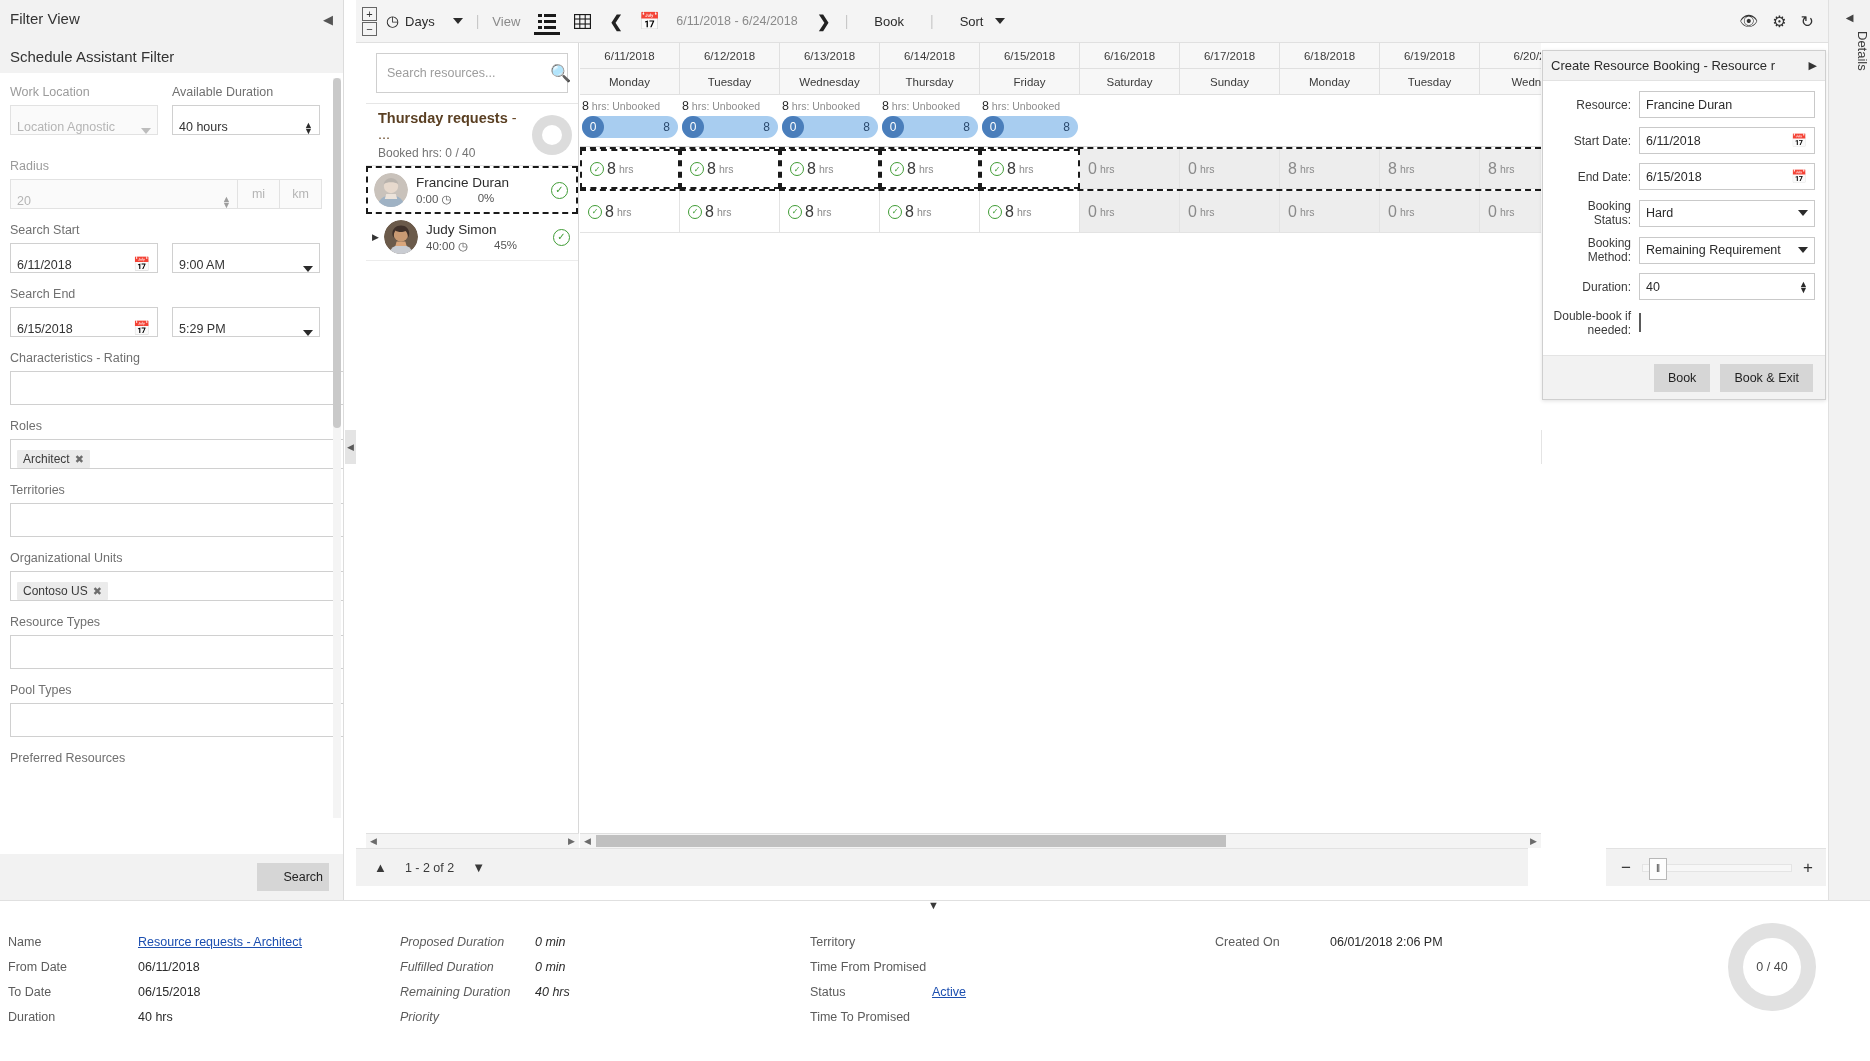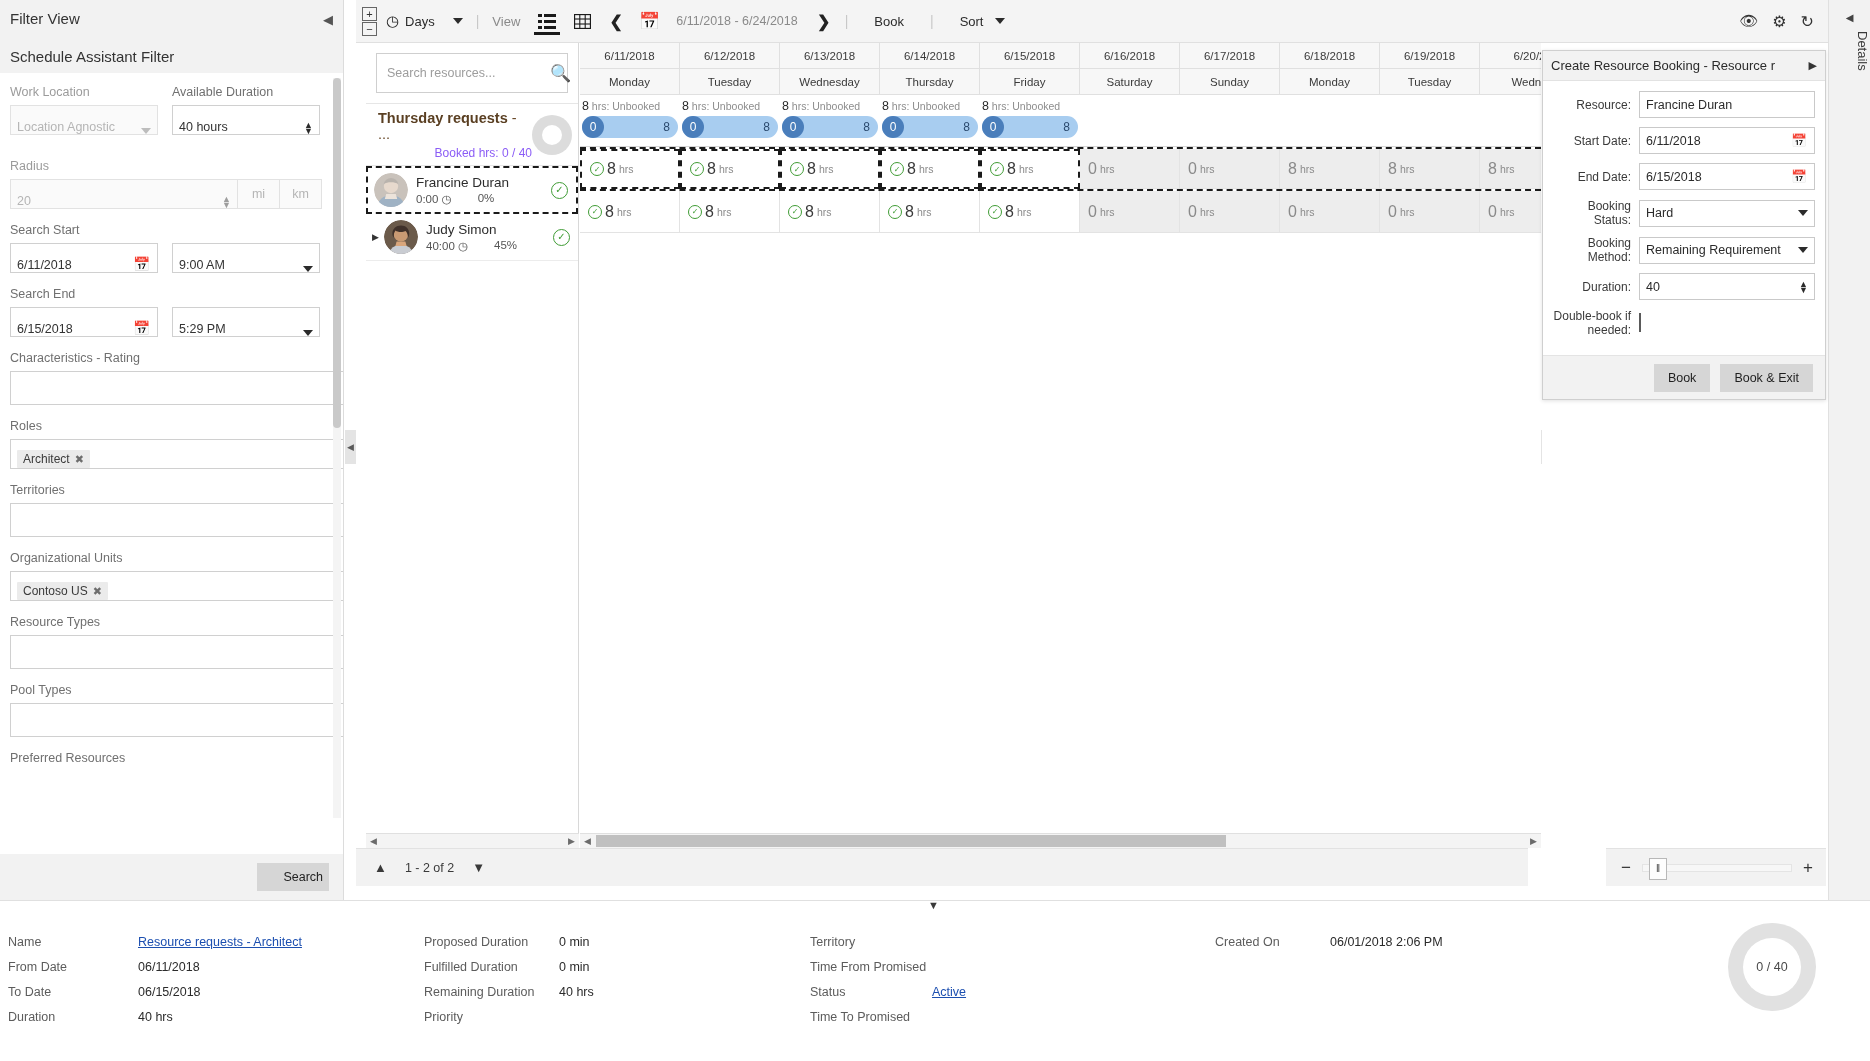--- a/index.html
+++ b/index.html
@@ -159,21 +159,21 @@
   #res-search input::placeholder { color: #9d9d9d; }
   .magnifier { font-size: 17px; color: #2b2b2b; }
 
   #req-row {
     height: 62px; border-bottom: 1px solid #e6e6e6; display: flex;
     align-items: center; padding: 0 6px 0 12px; position: relative;
   }
   #req-texts { flex: 1; }
   #req-title { font-size: 14.5px; color: #6a4a2a; }
   #req-title b { color: #5a3f22; font-weight: bold; }
-  #req-sub { font-size: 12px; color: #8b5cf6; margin-top: 4px; text-align: right; }
+  #req-sub { font-size: 12px; color: #737373; margin-top: 4px; }
   .donut-sm {
     width: 40px; height: 40px; border-radius: 50%;
     background: #dcdcdc; display: flex; align-items: center; justify-content: center;
   }
   .donut-sm::after {
     content: ""; width: 20px; height: 20px; border-radius: 50%; background: #fff;
   }
 
   .res-row {
     height: 47px; display: flex; align-items: center; padding: 0 8px 0 6px;
@@ -851,21 +851,21 @@
         </div>
         <div class="f-line">
           <span class="f-k" style="width:130px">To Date</span>
           <span class="f-v">06/15/2018</span>
         </div>
         <div class="f-line">
           <span class="f-k" style="width:130px">Duration</span>
           <span class="f-v">40 hrs</span>
         </div>
       </div>
-    <div class="f-col" style="left:424px; width:300px;">
+    <div class="f-col" style="left:400px; width:300px;font-style:italic;">
         <div class="f-line">
           <span class="f-k" style="width:135px">Proposed Duration</span>
           <span class="f-v">0 min</span>
         </div>
         <div class="f-line">
           <span class="f-k" style="width:135px">Fulfilled Duration</span>
           <span class="f-v">0 min</span>
         </div>
         <div class="f-line">
           <span class="f-k" style="width:135px">Remaining Duration</span>

